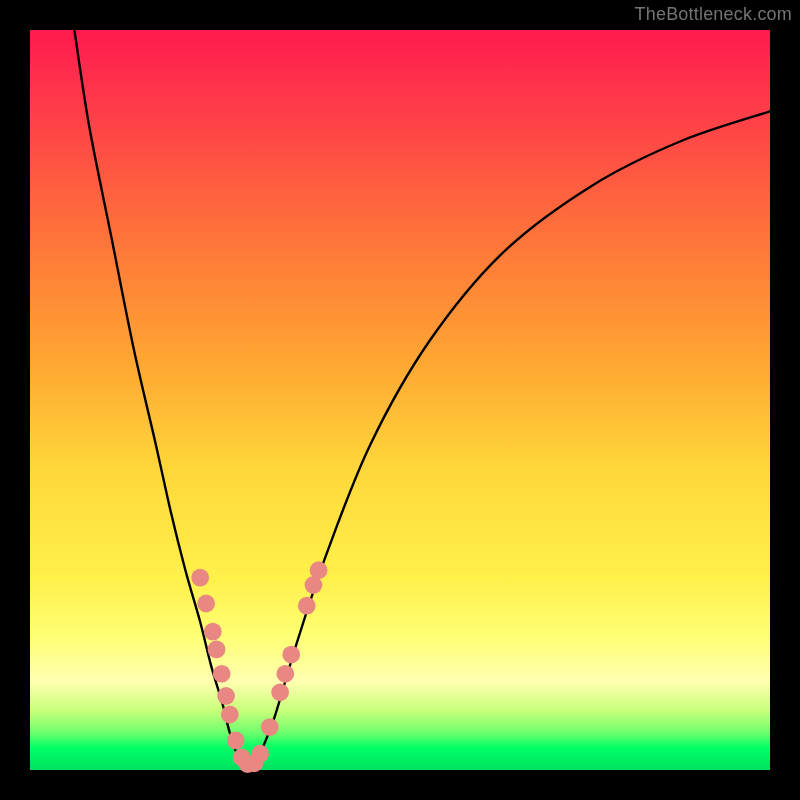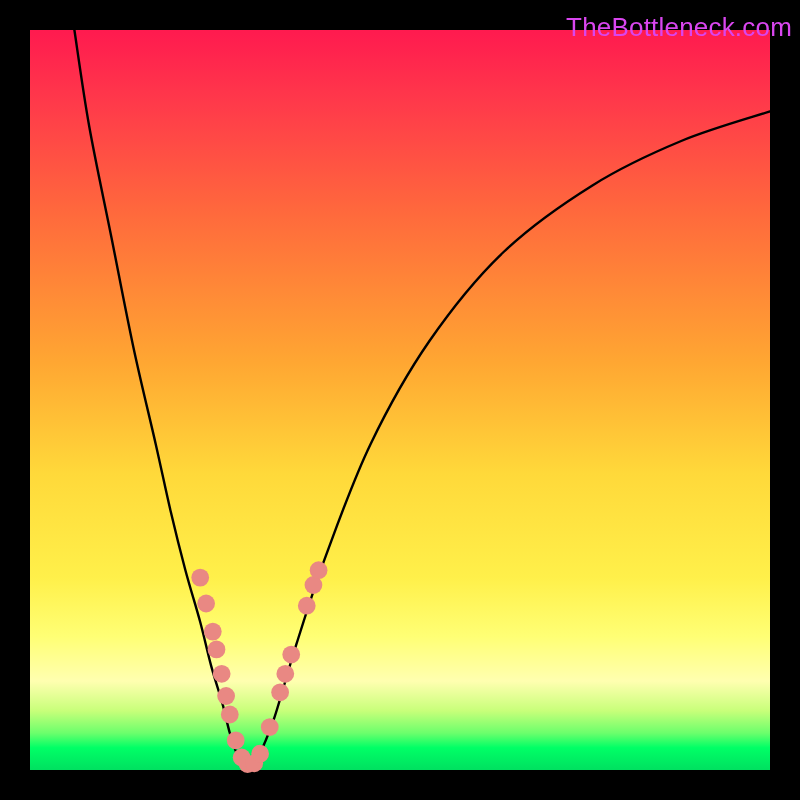--- a/index.html
+++ b/index.html
@@ -36,24 +36,24 @@
       #ffff75 82%,
       #ffffb0 88%,
       #c8ff7a 92%,
       #6cff6c 95%,
       #00ff66 97%,
       #00e060 100%
     );
   }
   .watermark {
     position: absolute;
-    top: 12px;
+    top: 4px;
     right: 8px;
-    color: #d946ef;
-    font-size: 26px;
+    color: #737373;
+    font-size: 18px;
     font-weight: 500;
     letter-spacing: 0.2px;
     user-select: none;
     pointer-events: none;
   }
   svg.curve {
     position: absolute;
     left: 0;
     top: 0;
     width: 740px;

